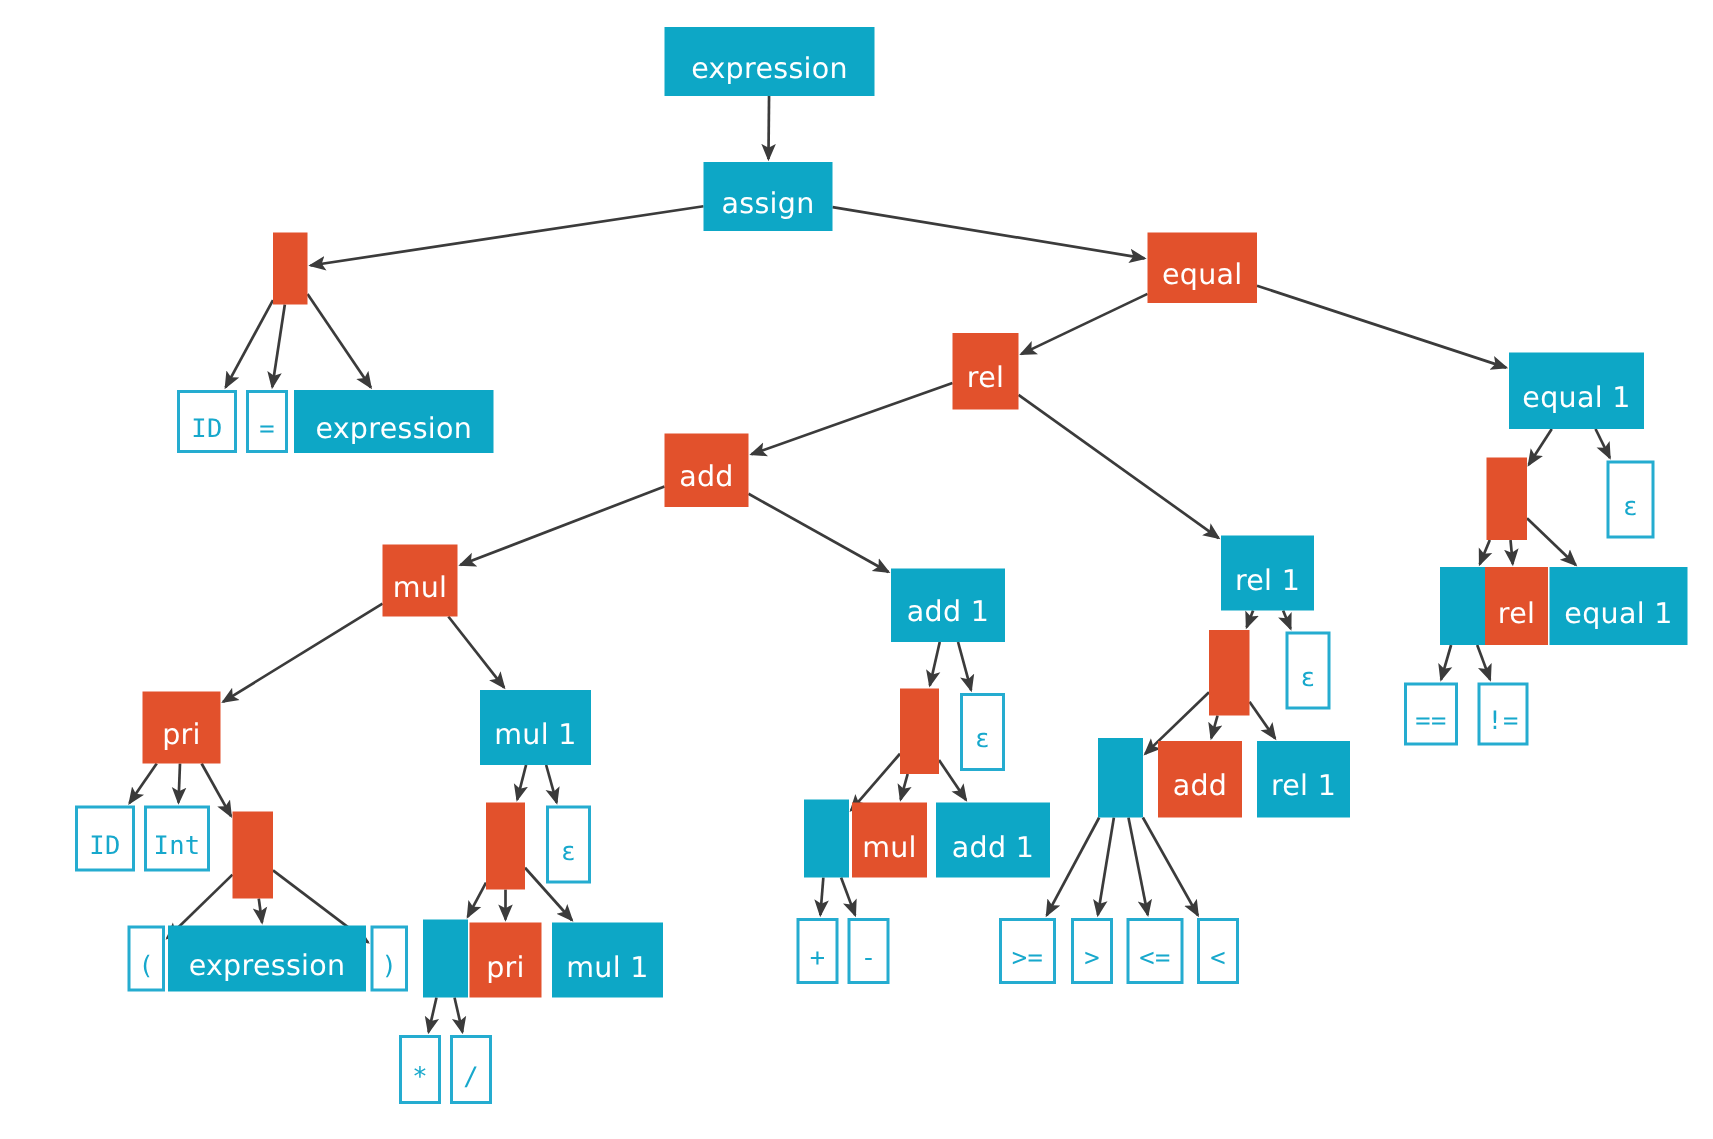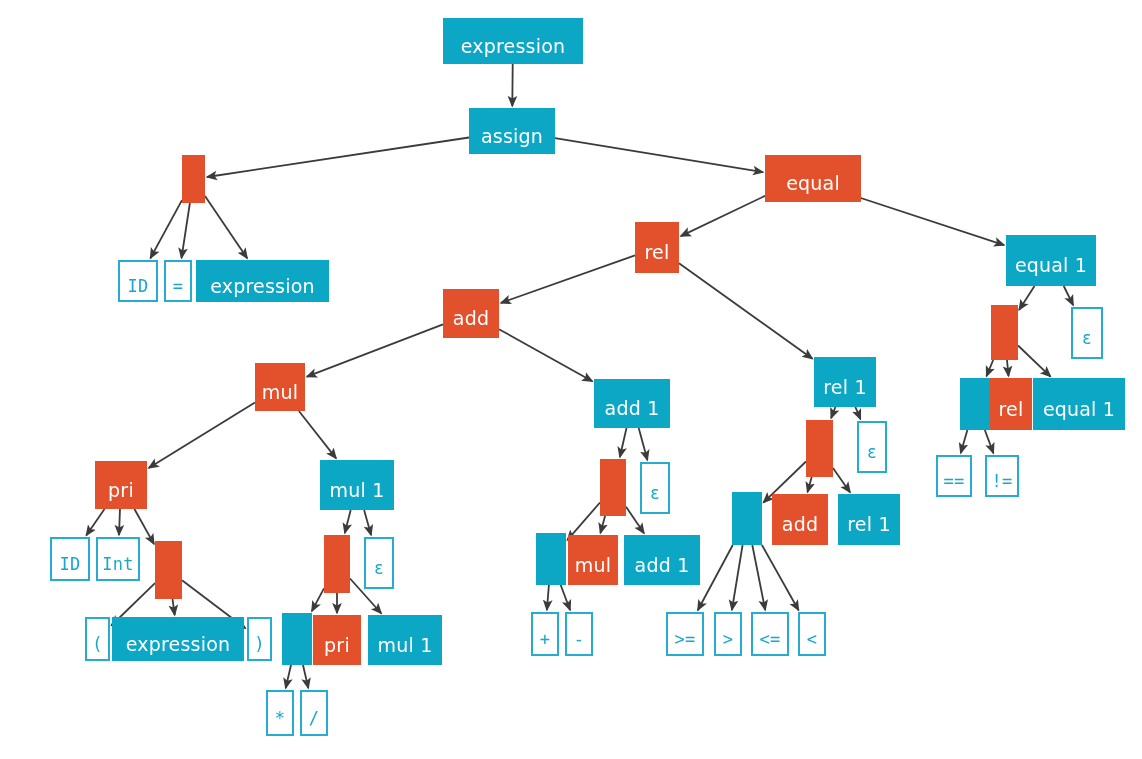--- a/index.html
+++ b/index.html
@@ -147,21 +147,21 @@
       </div>
       <div class="node terminal" style="left: 118px; top: 260px; width: 40px; height: 42px;">
         <span class="label">ID</span>
       </div>
       <div class="node terminal" style="left: 164px; top: 260px; width: 28px; height: 42px;">
         <span class="label">=</span>
       </div>
       <div class="node nonterminal" style="left: 196px; top: 260px; width: 133px; height: 42px;">
         <span class="label">expression</span>
       </div>
-      <div class="node production" style="left: 765px; top: 155px; width: 96px; height: 47px;">
+      <div class="node production" style="left: 765px; top: 155px; width: 73px; height: 47px;">
         <span class="label">equal</span>
       </div>
       <div class="node production" style="left: 635px; top: 222px; width: 44px; height: 51px;">
         <span class="label">rel</span>
       </div>
       <div class="node nonterminal" style="left: 1006px; top: 235px; width: 90px; height: 51px;">
         <span class="label">equal 1</span>
       </div>
       <div class="node production" style="left: 991px; top: 305px; width: 27px; height: 55px;">
         <span class="label"></span>

